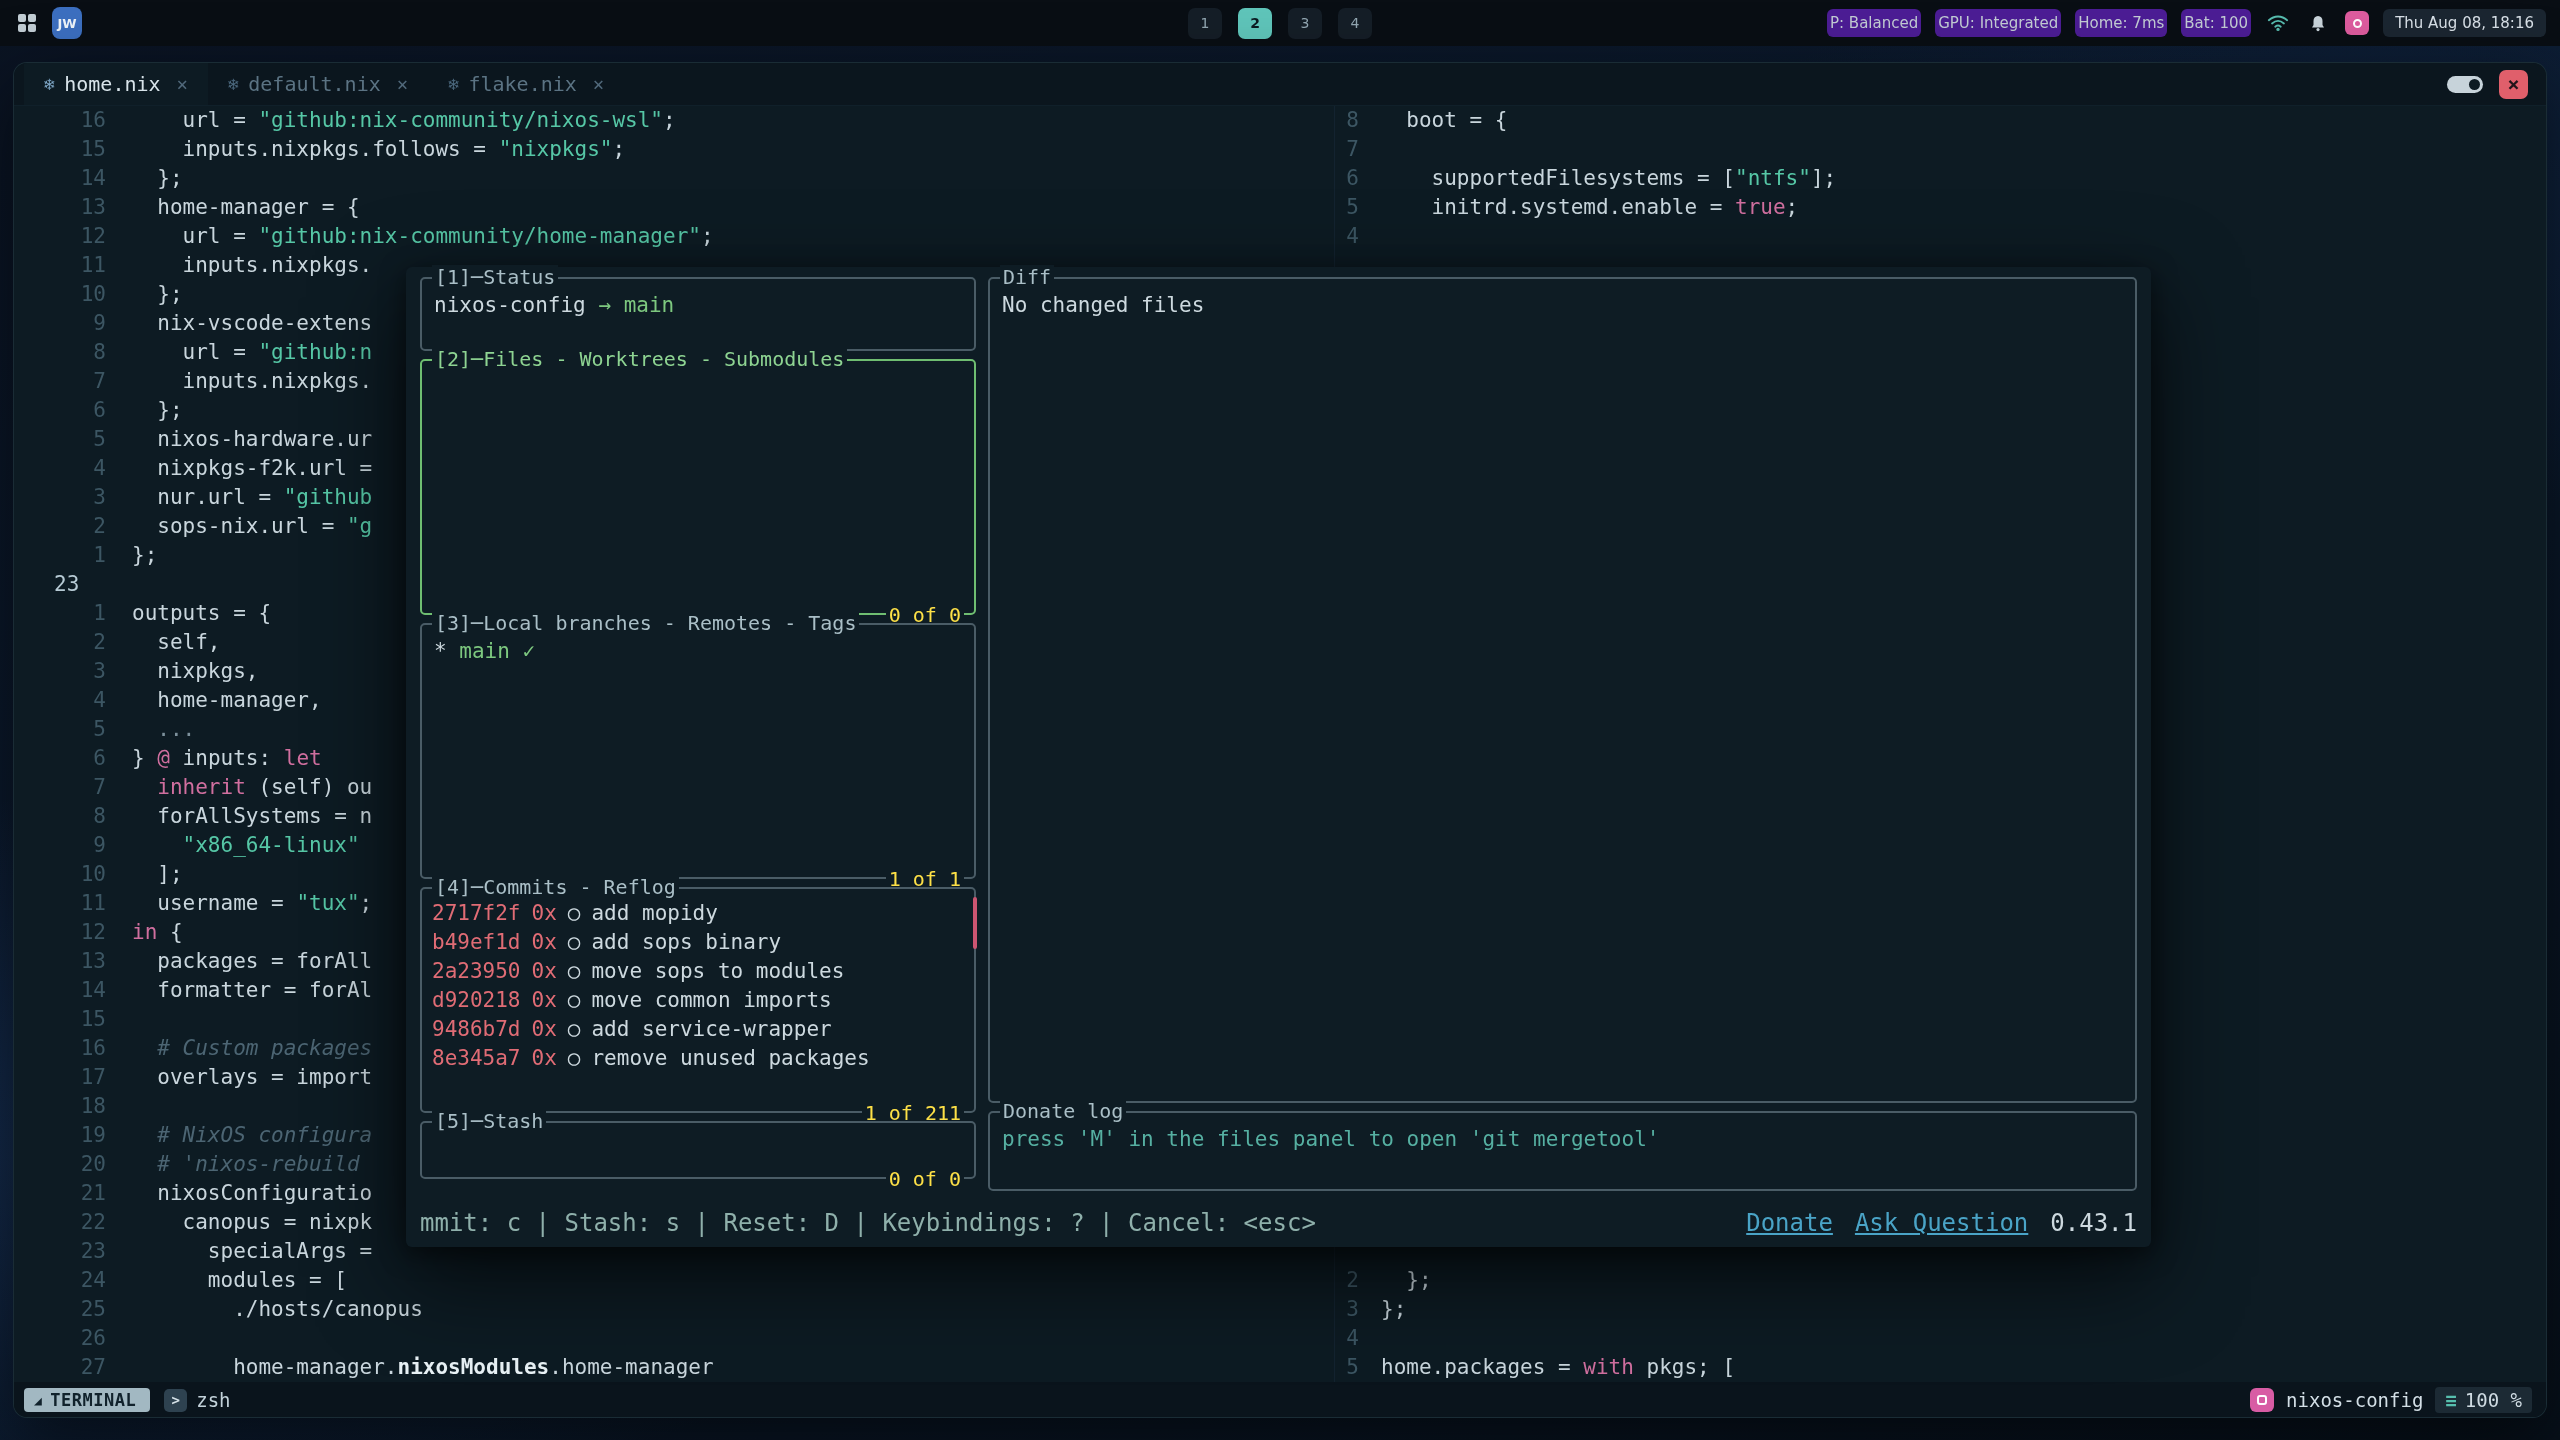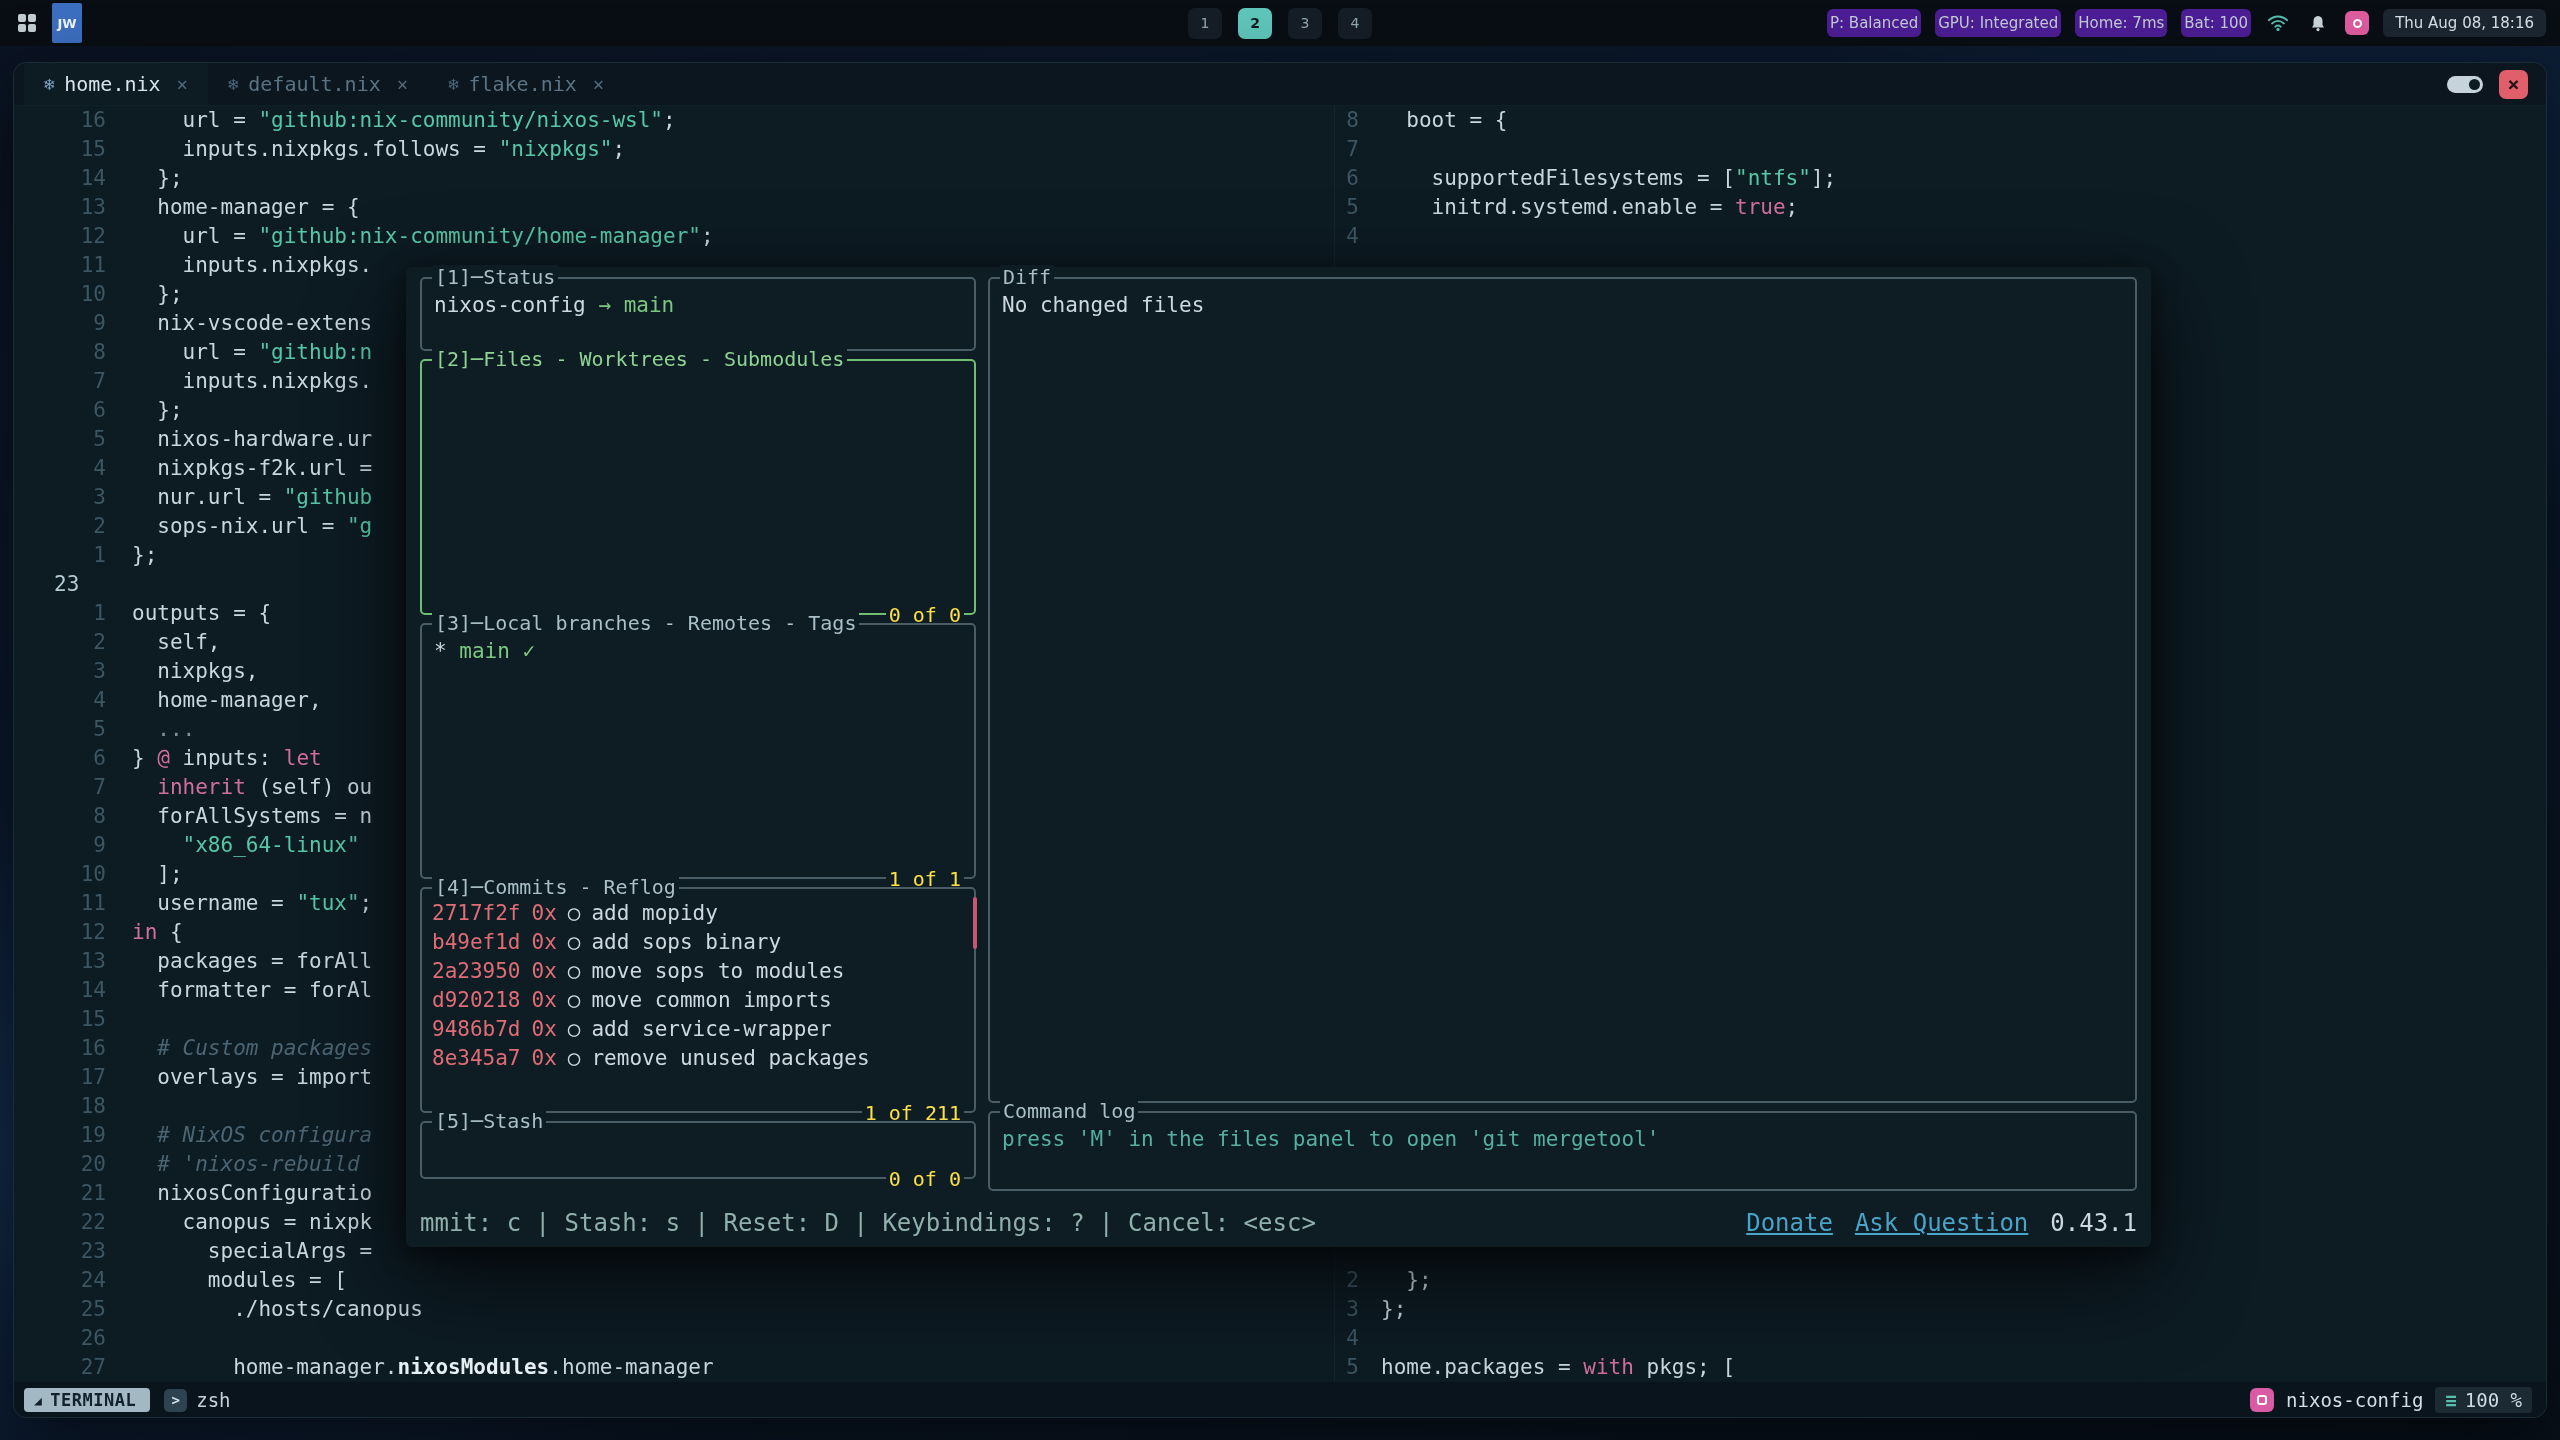--- a/index.html
+++ b/index.html
@@ -18,21 +18,21 @@
     --accent:#5fc5ba; --str:#56c7a6; --kw:#d06f9f; --hash:#e06c75;
     --focus:#6fbe71; --close:#e05f6b; --pink:#d85ca4;
   }
   
   .topbar{position:absolute;top:0;left:0;right:0;height:46px;display:flex;align-items:center;
     padding:0 14px;background:#090e14;font-family:"DejaVu Sans","Liberation Sans",sans-serif;
     font-size:15px;color:#c3ccd4}
   .tb-left{display:flex;align-items:center;gap:12px;flex:1}
   .tb-center{display:flex;gap:16px}
   .tb-right{display:flex;align-items:center;gap:14px;flex:1;justify-content:flex-end}
-  .logo-badge{min-width:30px;height:40px;padding:0 5px;border-radius:2px;background:#3c6fc0;color:#eef4f9;
+  .logo-badge{min-width:30px;height:32px;padding:0 5px;border-radius:8px;background:#3c6fc0;color:#eef4f9;
     font-weight:700;font-size:13px;display:grid;place-items:center}
   .ws{width:34px;height:31px;border-radius:7px;background:#151e27;color:#93a7b2;display:grid;place-items:center;font-size:14px;cursor:pointer}
   .ws.active{background:var(--accent);color:#0b1a21;font-weight:700}
   .tb-item{background:#4c1d95;border-radius:6px;padding:5px 3px;color:#c3ccd4;white-space:nowrap}
   .tb-clock{background:#1b2631;border-radius:6px;padding:5px 12px;color:#d8e0e7;white-space:nowrap}
   .tb-status{display:flex;gap:14px;align-items:center}
   .tb-icon{display:grid;place-items:center;width:26px;height:26px}
   .rec-icon{width:24px;height:24px;border-radius:6px;background:#de5c9f;display:grid;place-items:center}
   .rec-icon i{display:block;width:9px;height:9px;border:2px solid #fff;border-radius:50%}
   
@@ -330,21 +330,21 @@
 
       </div>
       <div class="lg-right">
 
         <div class="panel p-diff">
           <span class="ptitle">Diff</span>
           <div class="pbody tok-w">No changed files</div>
         </div>
 
         <div class="panel p-cmdlog">
-          <span class="ptitle">Command log</span>
+          <span class="ptitle">Donate log</span>
           <div class="pbody cmdlog-line">press 'M' in the files panel to open 'git mergetool'</div>
         </div>
 
       </div>
     </div>
     <div class="lg-bottom">
       <span>mmit: c | Stash: s | Reset: D | Keybindings: ? | Cancel: &lt;esc&gt;</span>
       <span class="lg-links" id="lg-links"><span class="lg-link">Donate</span><span class="lg-link">Ask Question</span></span>
       <span class="lg-version">0.43.1</span>
     </div>

